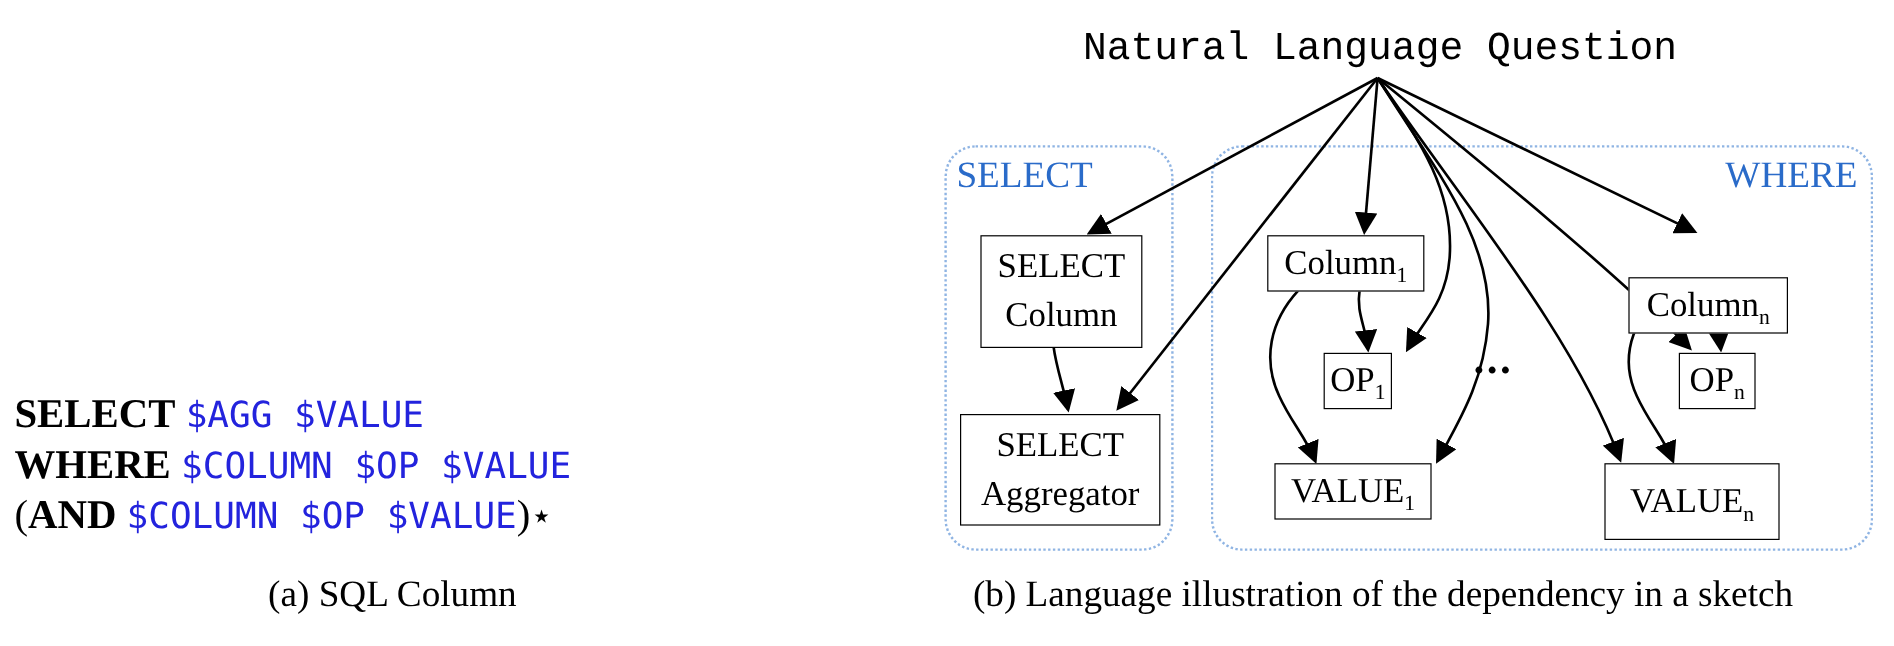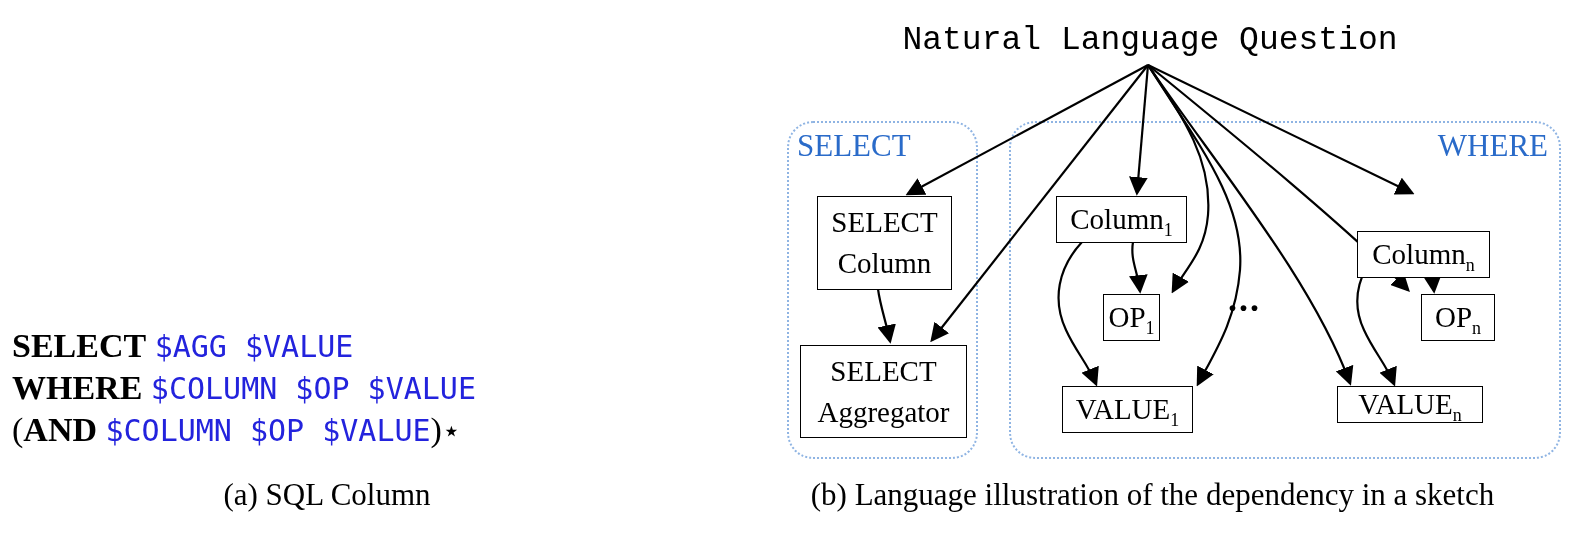--- a/index.html
+++ b/index.html
@@ -118,23 +118,23 @@
   <div class="node" style="left:1062px; top:386px; width:131px; height:47px;">
     <div><span>VALUE</span><sub>1</sub></div>
   </div>
 
   <div class="ellipsis" style="left:1228px; top:278px;">...</div>
 
   <div class="node" style="left:1357px; top:196px; width:133px; height:47px;margin-top:35px;">
     <div><span>Column</span><sub>n</sub></div>
   </div>
 
-  <div class="node" style="left:1399px; top:294px; width:74px; height:47px;margin-left:22px;">
+  <div class="node" style="left:1399px; top:294px; width:64px; height:47px;">
     <div><span>OP</span><sub>n</sub></div>
   </div>
 
-  <div class="node" style="left:1337px; top:386px; width:146px; height:37px;">
+  <div class="node" style="left:1337px; top:386px; width:146px; height:64px;">
     <div><span>VALUE</span><sub>n</sub></div>
   </div>
 
   <div class="caption" style="left:730px; top:477px; width:845px;">(b) Language illustration of the dependency in a sketch</div>
 
 </div>
 
 </body></html>

